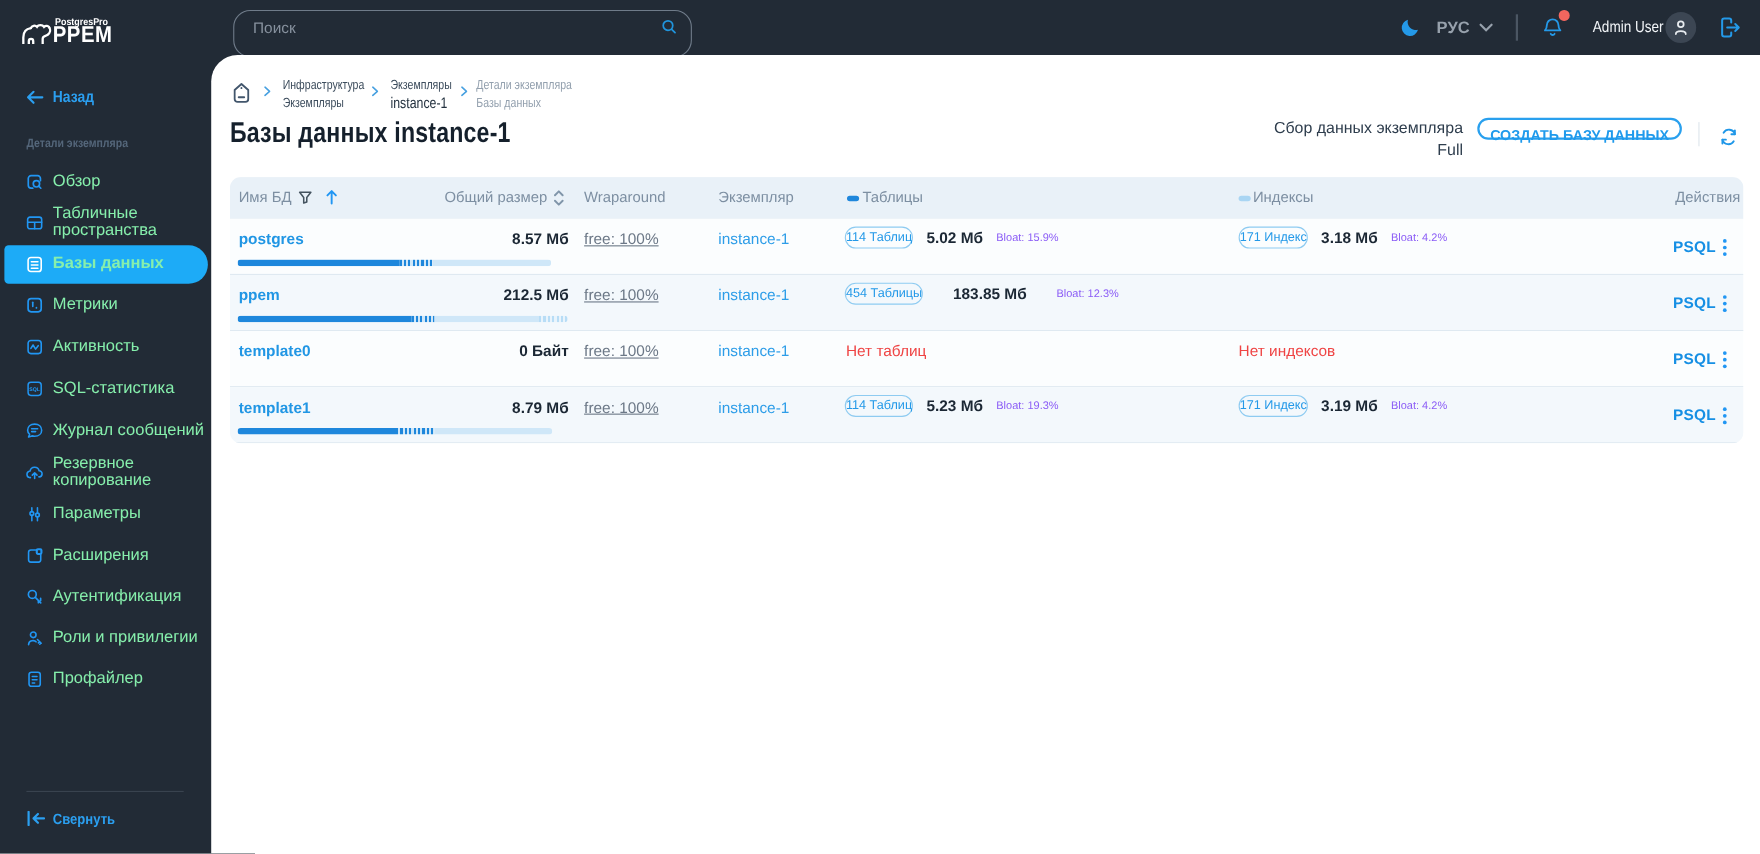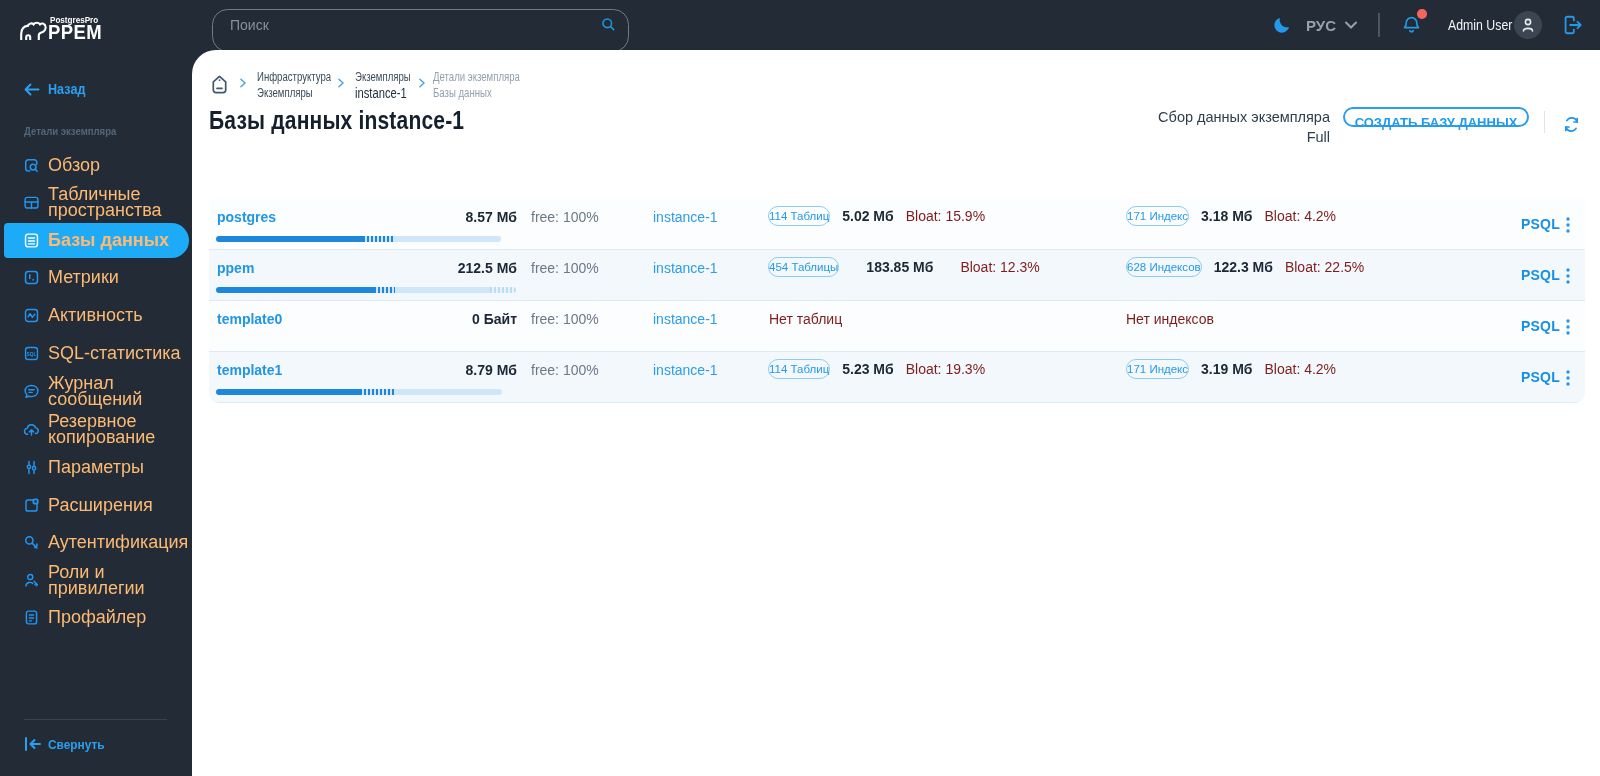--- a/index.html
+++ b/index.html
@@ -9,48 +9,48 @@
 .abs { position:absolute; }
 
 .search { position:absolute; left:212px; top:9px; width:417px; height:43px; border:1px solid #6f7b89; border-radius:15.5px; }
 .search .ph { position:absolute; left:17px; top:7px; font-size:14px; color:#87919e; }
 .search svg { position:absolute; right:12px; top:7px; }
 
 .card { position:absolute; left:192px; top:50px; width:1408px; height:726px; background:#ffffff; border-radius:24px 0 0 0; }
 
 .mitem { position:absolute; left:0; width:192px; }
 .mitem .ic { position:absolute; left:23px; top:50%; margin-top:-8.5px; width:17px; height:17px; }
-.mitem .tx { position:absolute; left:48px; top:50%; transform:translateY(-50%); line-height:16px; color:#fdba74; font-size:18px; }
+.mitem .tx { position:absolute; left:48px; top:50%; transform:translateY(-50%); line-height:16px; color:#86efac; font-size:15px; }
 .pill { position:absolute; left:4px; top:223px; width:185px; height:35px; background:#1dabf7; border-radius:4px 18px 18px 4px; }
 .slabel { position:absolute; left:24px; top:125px; font-size:11px; color:#54667a; font-weight:bold; transform:scaleX(0.87); transform-origin:left; white-space:nowrap; }
 
 .bc { position:absolute; font-size:12px; line-height:15.5px; color:#3c4c5c; transform:scaleX(0.8); transform-origin:left; white-space:nowrap; }
 .bc.dim { color:#93a0ae; }
 
 .title { position:absolute; left:209px; top:105px; font-size:26px; font-weight:bold; color:#15202c; letter-spacing:0.2px; transform:scaleX(0.81); transform-origin:left; white-space:nowrap; }
 .collect { position:absolute; width:300px; text-align:right; font-size:14.5px; color:#2e3d4d; line-height:20px; }
 .btn-create { position:absolute; left:1343px; top:107px; width:186px; height:20px; border:2px solid #29a0ee; border-radius:16px; color:#1f9aec; font-size:13px; font-weight:bold; text-align:center; line-height:28px; white-space:nowrap; }
 .vsep { position:absolute; left:1544px; top:111px; width:1px; height:22px; background:#dde5ec; }
 
 .tbl { position:absolute; left:209px; top:161px; width:1376px; height:242px; border-radius:10px; overflow:hidden; }
 .thead { position:absolute; left:0; top:0; width:1376px; height:38px; background:#e9f1f8; }
 .th { position:absolute; top:11px; font-size:13.5px; color:#7d8fa2; white-space:nowrap; }
 .row { position:absolute; left:0; width:1376px; height:51px; }
 .row.odd { background:#fbfdfe; border-bottom:1px solid #dfe9f1; }
 .row.even { background:#f3f8fc; border-bottom:1px solid #dfe9f1; }
-.cell { position:absolute; font-size:14px; color:#7f1d1d; }
+.cell { position:absolute; font-size:14px; color:#ef4444; }
 .dbname { color:#2196e4; font-weight:bold; font-size:14px; }
 .sizeval { text-align:right; font-weight:bold; color:#1b2734; }
-.freeval { color:#6c7887; }
+.freeval { color:#6c7887;text-decoration:underline; }
 .inst { color:#2d9de8; }
 .badge { display:inline-block; border:1px solid #8ecbf1; border-radius:11px; color:#2499e8; font-size:11.5px; padding:3px 0 3px; }
 .psql { color:#168fe4; font-weight:bold; font-size:14px; letter-spacing:0.2px; }
 .cgroup { position:absolute; display:flex; align-items:center; gap:12px; white-space:nowrap; }
 .cgroup .sz { font-weight:bold; color:#1b2734; font-size:14px; }
-.cgroup .bl { color:#7f1d1d; font-size:14px; }
+.cgroup .bl { color:#8b5cf6; font-size:10px; }
 .bar { position:absolute; left:7px; height:6px; border-radius:3px; overflow:hidden; }
 .bar i { position:absolute; top:0; height:6px; display:block; }
 </style>
 </head>
 <body>
 
 <div class="search">
   <span class="ph">Поиск</span>
   <svg width="15" height="15" viewBox="0 0 18 18" fill="none" stroke="#2095dd" stroke-width="1.9">
       <circle cx="7.5" cy="7.5" r="5.2"></circle>
@@ -231,20 +231,40 @@
 <div class="collect" style="left:1030px;top:107px;">Сбор данных экземпляра<br>Full</div>
 <div class="btn-create">СОЗДАТЬ БАЗУ ДАННЫХ</div>
 <div class="vsep"></div>
 <svg class="abs" style="left:1563px;top:116px;" width="17" height="17" viewBox="0 0 24 24" fill="none" stroke="#1f97e8" stroke-width="2.4" stroke-linecap="round" stroke-linejoin="round">
     <path d="M20 8.5 A8 8 0 0 0 5.5 6.5 M4 15.5 A8 8 0 0 0 18.5 17.5"></path>
     <path d="M20 3.5 V8.5 H15.5"></path>
     <path d="M4 20.5 V15.5 H8.5"></path>
   </svg>
 
 <div class="tbl">
+  <div class="thead">
+    <div class="th" style="left:8px;">Имя БД</div>
+    <svg class="abs" style="left:62px;top:12px;" width="13" height="13" viewBox="0 0 14 14" fill="none" stroke="#44535f" stroke-width="1.5" stroke-linecap="round" stroke-linejoin="round">
+        <path d="M1.5 2 H12.5 L8.5 7 V11.5 L5.5 12.5 V7 Z"></path>
+      </svg>
+    <svg class="abs" style="left:87px;top:10px;" width="11" height="16" viewBox="0 0 12 17" fill="none" stroke="#2196f3" stroke-width="1.9" stroke-linecap="round" stroke-linejoin="round">
+        <path d="M6 15 V3 M1.8 7 L6 2.7 L10.2 7"></path>
+      </svg>
+    <div class="th" style="left:195px;">Общий размер</div>
+    <svg class="abs" style="left:293px;top:11px;" width="12" height="16" viewBox="0 0 12 16" fill="none" stroke="#8196aa" stroke-width="1.8" stroke-linecap="round" stroke-linejoin="round">
+        <path d="M2.5 5.5 L6 2 L9.5 5.5 M2.5 10.5 L6 14 L9.5 10.5"></path>
+      </svg>
+    <div class="th" style="left:322px;">Wraparound</div>
+    <div class="th" style="left:444px;">Экземпляр</div>
+    <div class="abs" style="left:561px;top:17px;width:11px;height:5px;border-radius:2.5px;background:#1f87dc;"></div>
+    <div class="th" style="left:575px;">Таблицы</div>
+    <div class="abs" style="left:917px;top:17px;width:11px;height:5px;border-radius:2.5px;background:#a9d5f3;"></div>
+    <div class="th" style="left:930px;">Индексы</div>
+    <div class="th" style="left:1314px;">Действия</div>
+  </div>
 
   <div class="row odd" style="top:38px;">
     <div class="cell dbname" style="left:8px;top:10px;">postgres</div>
     <div class="cell sizeval" style="left:208px;top:10px;width:100px;">8.57 Мб</div>
     <div class="cell freeval" style="left:322px;top:10px;">free: 100%</div>
     <div class="cell inst" style="left:444px;top:10px;">instance-1</div>
     <div class="cgroup" style="left:559px;top:7px;">
         <span class="badge">114 Таблиц</span>
         <span class="sz">5.02 Мб</span>
         <span class="bl">Bloat: 15.9%</span>
@@ -269,25 +289,20 @@
 
   <div class="row even" style="top:89px;">
     <div class="cell dbname" style="left:8px;top:10px;">ppem</div>
     <div class="cell sizeval" style="left:208px;top:10px;width:100px;">212.5 Мб</div>
     <div class="cell freeval" style="left:322px;top:10px;">free: 100%</div>
     <div class="cell inst" style="left:444px;top:10px;">instance-1</div>
     <div class="cgroup" style="left:559px;top:7px;gap:27px;">
         <span class="badge">454 Таблицы</span>
         <span class="sz">183.85 Мб</span>
         <span class="bl">Bloat: 12.3%</span>
-      </div>
-    <div class="cgroup" style="left:917px;top:7px;">
-        <span class="badge">628 Индексов</span>
-        <span class="sz">122.3 Мб</span>
-        <span class="bl">Bloat: 22.5%</span>
       </div>
     <div class="cell psql" style="left:1312px;top:17px;">PSQL</div>
     <svg class="abs" style="left:1356px;top:17px;" width="6" height="18" viewBox="0 0 6 18" fill="#2196f3">
         <circle cx="3" cy="3" r="1.7"></circle>
         <circle cx="3" cy="9" r="1.7"></circle>
         <circle cx="3" cy="15" r="1.7"></circle>
       </svg>
     <div class="bar" style="top:37px;width:300px;">
         <i style="left:0;width:158px;background:#1e87dc;"></i>
         <i style="left:158px;width:21px;background:repeating-linear-gradient(90deg,#1e87dc 0 2px,#cfe7f8 2px 4px);"></i>

